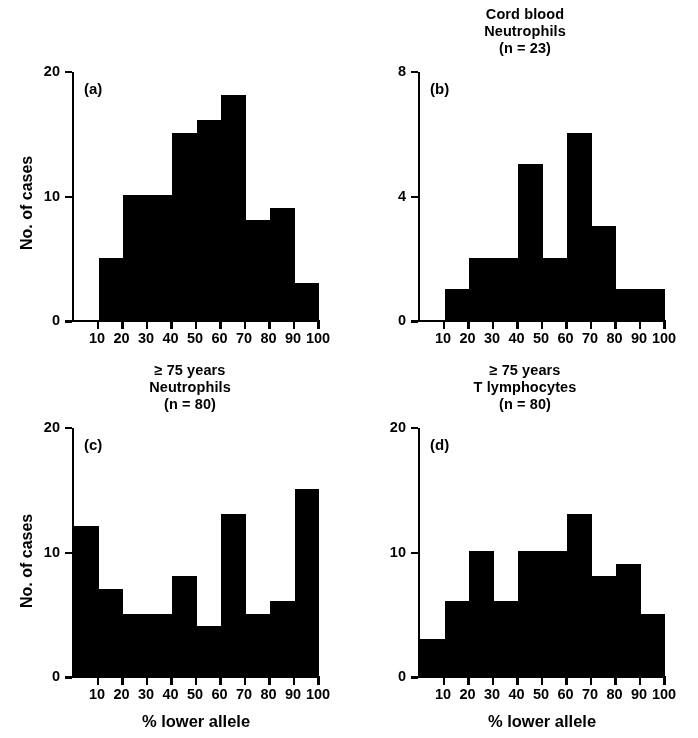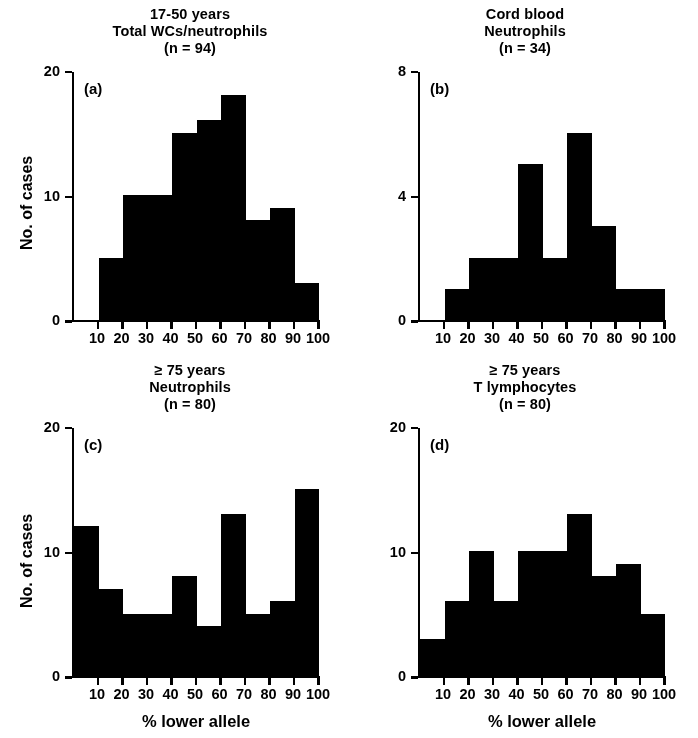--- a/index.html
+++ b/index.html
@@ -97,23 +97,20 @@
     text-align: center;
     white-space: nowrap;
   }
 </style>
 </head>
 <body>
 
 <div class="figure">
 
   <div class="panel" style="left:0px; top:0px; width:350px; height:360px;">
-    <div class="panel-title" style="position:absolute; left:55px; top:6px; width:270px;">17-50 years
-Total WCs/neutrophils
-(n = 94)</div>
     <div class="plotwrap" style="position:absolute; left:0; top:0; width:350px; height:360px;">
       <div class="plot" style="left:72px; top:72px; width:248px; height:250px;">
         <div class="bars">
           <div class="bar" style="left:24.5px; width:24.5px; height:62.5px;"></div>
           <div class="bar" style="left:49px; width:24.5px; height:125px;"></div>
           <div class="bar" style="left:73.5px; width:24.5px; height:125px;"></div>
           <div class="bar" style="left:98px; width:24.5px; height:187.5px;"></div>
           <div class="bar" style="left:122.5px; width:24.5px; height:200px;"></div>
           <div class="bar" style="left:147px; width:24.5px; height:225px;"></div>
           <div class="bar" style="left:171.5px; width:24.5px; height:100px;"></div>
@@ -153,21 +150,21 @@
       <div class="xlabel-val" style="left:278px; top:330px;">90</div>
       <div class="xlabel-val" style="left:303px; top:330px;">100</div>
 
       <div class="axis-title-y" style="left:18px; top:250px;">No. of cases</div>
     </div>
   </div>
 
   <div class="panel" style="left:350px; top:0px; width:348px; height:360px;">
     <div class="panel-title" style="position:absolute; left:50px; top:6px; width:250px;">Cord blood
 Neutrophils
-(n = 34)</div>
+(n = 23)</div>
     <div class="plotwrap" style="position:absolute; left:0; top:0; width:348px; height:360px;">
       <div class="plot" style="left:68px; top:72px; width:248px; height:250px;">
         <div class="bars">
           <div class="bar" style="left:24.5px; width:24.5px; height:31.25px;"></div>
           <div class="bar" style="left:49px; width:24.5px; height:62.5px;"></div>
           <div class="bar" style="left:73.5px; width:24.5px; height:62.5px;"></div>
           <div class="bar" style="left:98px; width:24.5px; height:156.25px;"></div>
           <div class="bar" style="left:122.5px; width:24.5px; height:62.5px;"></div>
           <div class="bar" style="left:147px; width:24.5px; height:187.5px;"></div>
           <div class="bar" style="left:171.5px; width:24.5px; height:93.75px;"></div>

